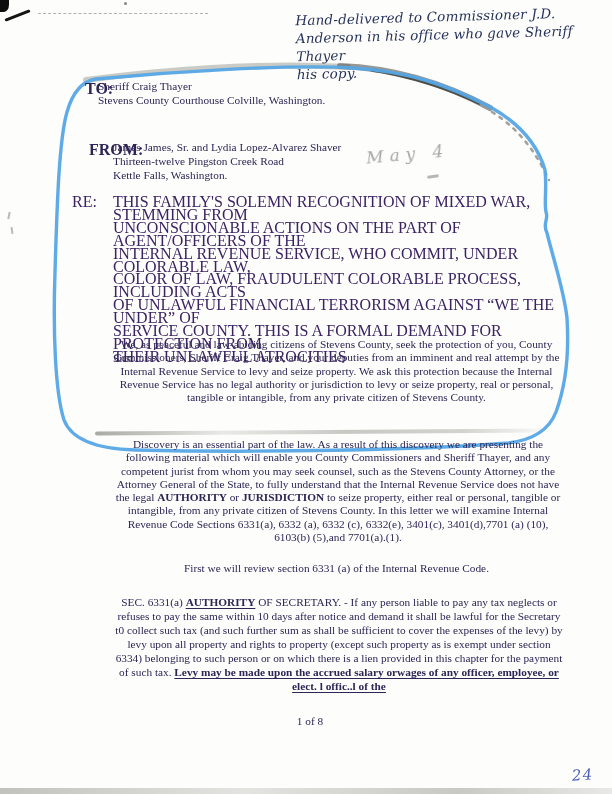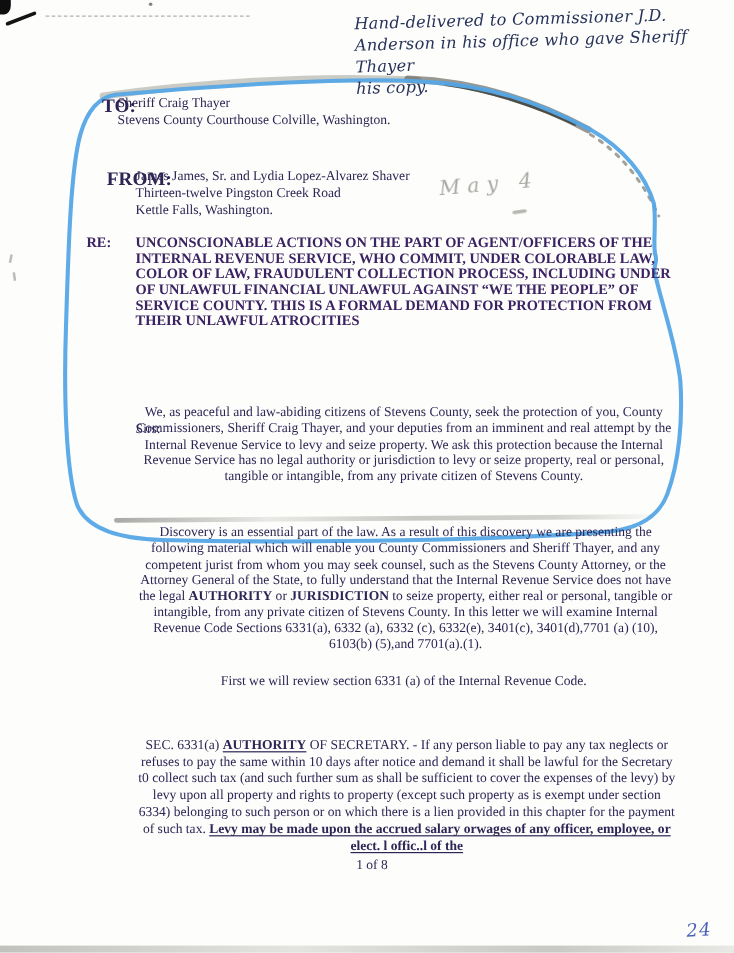--- a/index.html
+++ b/index.html
@@ -33,21 +33,21 @@
     filter:blur(.5px);}
   .pencil-dash{position:absolute;left:427px;top:175px;width:12px;height:3px;
     background:rgba(95,95,90,.45);transform:rotate(-8deg);filter:blur(.4px);border-radius:2px;}
   .corner-number{position:absolute;left:572px;top:766px;
     font-family:"DejaVu Serif", serif;font-style:italic;font-size:15px;
     color:#4a5fb5;transform:rotate(-4deg);letter-spacing:1px;}
   
   .block{position:absolute;font-size:11.3px;line-height:13.8px;}
   .label{position:absolute;font-weight:700;}
   .addr-line{white-space:nowrap;}
-  .re-block{font-weight:700;color:#3b2262;line-height:12.9px;font-size:12px;}
+  .re-block{font-weight:400;color:#3b2262;line-height:12.9px;font-size:16px;}
   .para{position:absolute;width:447px;font-size:11.3px;line-height:13.3px;text-align:center;}
   .u{text-underline-offset:2px;}
   .b{font-weight:700;}
   .bu{font-weight:700;text-decoration:underline;text-underline-offset:2px;}
   .page-num{position:absolute;left:260px;top:715px;width:100px;text-align:center;font-size:11.3px;font-family:Liberation Serif, serif;}
   
   .overlay{position:absolute;left:0;top:0;pointer-events:none;}
 </style>
 </head>
 <body>
@@ -103,39 +103,40 @@
 
   <div class="label" style="left:89px;top:141px;">FROM:</div>
   <div class="block" style="left:113px;top:141px;">
     <div class="addr-line">James James, Sr. and Lydia Lopez-Alvarez Shaver</div>
     <div class="addr-line">Thirteen-twelve Pingston Creek Road</div>
     <div class="addr-line">Kettle Falls, Washington.</div>
   </div>
 
   <div class="label re-block" style="left:72px;top:196px;">RE:</div>
   <div class="block re-block" style="left:113px;top:196px;width:452px;">
+    <div>THIS FAMILY'S SOLEMN RECOGNITION OF MIXED WAR, STEMMING FROM</div>
     <div>UNCONSCIONABLE ACTIONS ON THE PART OF AGENT/OFFICERS OF THE</div>
     <div>INTERNAL REVENUE SERVICE, WHO COMMIT, UNDER COLORABLE LAW,</div>
-    <div>COLOR OF  LAW, FRAUDULENT COLLECTION PROCESS,  INCLUDING UNDER</div>
-    <div>OF UNLAWFUL FINANCIAL UNLAWFUL AGAINST “WE THE PEOPLE” OF</div>
+    <div>COLOR OF  LAW, FRAUDULENT COLORABLE PROCESS,  INCLUDING ACTS</div>
+    <div>OF UNLAWFUL FINANCIAL TERRORISM AGAINST “WE THE UNDER” OF</div>
     <div>SERVICE COUNTY.  THIS IS A FORMAL DEMAND FOR PROTECTION FROM</div>
     <div>THEIR UNLAWFUL ATROCITIES</div>
   </div>
 
   <div class="block" style="left:113px;top:310px;margin-top:42px;">Sirs:</div>
 
   <div class="para" style="left:113px;top:338px;">We, as peaceful and law-abiding citizens of Stevens County, seek the protection of  you, County Commissioners, Sheriff Craig Thayer, and your deputies from an imminent and real attempt by the Internal Revenue Service to levy and seize property.  We ask this protection because the Internal Revenue Service has no legal  authority or jurisdiction to levy or seize property, real or personal, tangible or intangible, from any private citizen of Stevens County.</div>
 
   <div class="para" style="left:113px;top:438px;width:450px;">
     <span>Discovery is an essential part of the law.  As a result of this discovery we are  presenting the following material which will enable you County Commissioners  and Sheriff Thayer, and any competent jurist from whom you may seek counsel, such as the Stevens County Attorney, or the Attorney General of the State, to fully understand that the Internal Revenue Service </span><span class="u">does not</span><span> have the legal </span><span class="b">AUTHORITY</span><span> or </span><span class="b">JURISDICTION</span><span> to seize property, either real or personal, tangible or intangible, from any private citizen of Stevens County.  In this letter  we will examine Internal Revenue Code Sections 6331(a), 6332 (a), 6332 (c), 6332(e), 3401(c), 3401(d),7701 (a) (10), 6103(b) (5),and 7701(a).(1).</span>
   </div>
 
   <div class="para" style="left:113px;top:562px;">First we will review section 6331 (a) of the Internal Revenue Code.</div>
 
-  <div class="para" style="left:113px;top:614px;width:452px;line-height:14px;">
+  <div class="para" style="left:113px;top:595px;width:452px;line-height:14px;">
     <span>SEC. 6331(a) </span><span class="bu">AUTHORITY</span><span> OF SECRETARY. - If  any person liable to pay any tax neglects or refuses to pay the same within 10 days after notice and demand it shall be lawful for the Secretary t0 collect such tax (and such further sum as shall be sufficient to cover the expenses of the levy) by levy upon all property and rights to property (except such property as is exempt under section 6334) belonging to such person or on which there is a lien provided in this chapter for the payment of such tax.  </span><span class="bu">Levy may be made upon the accrued salary orwages of any officer, employee, or elect.  l offic..l of the</span>
   </div>
 
   <div class="page-num">1 of 8</div>
 
   <div class="corner-number">24</div>
 
 </div>
 
 </body></html>

